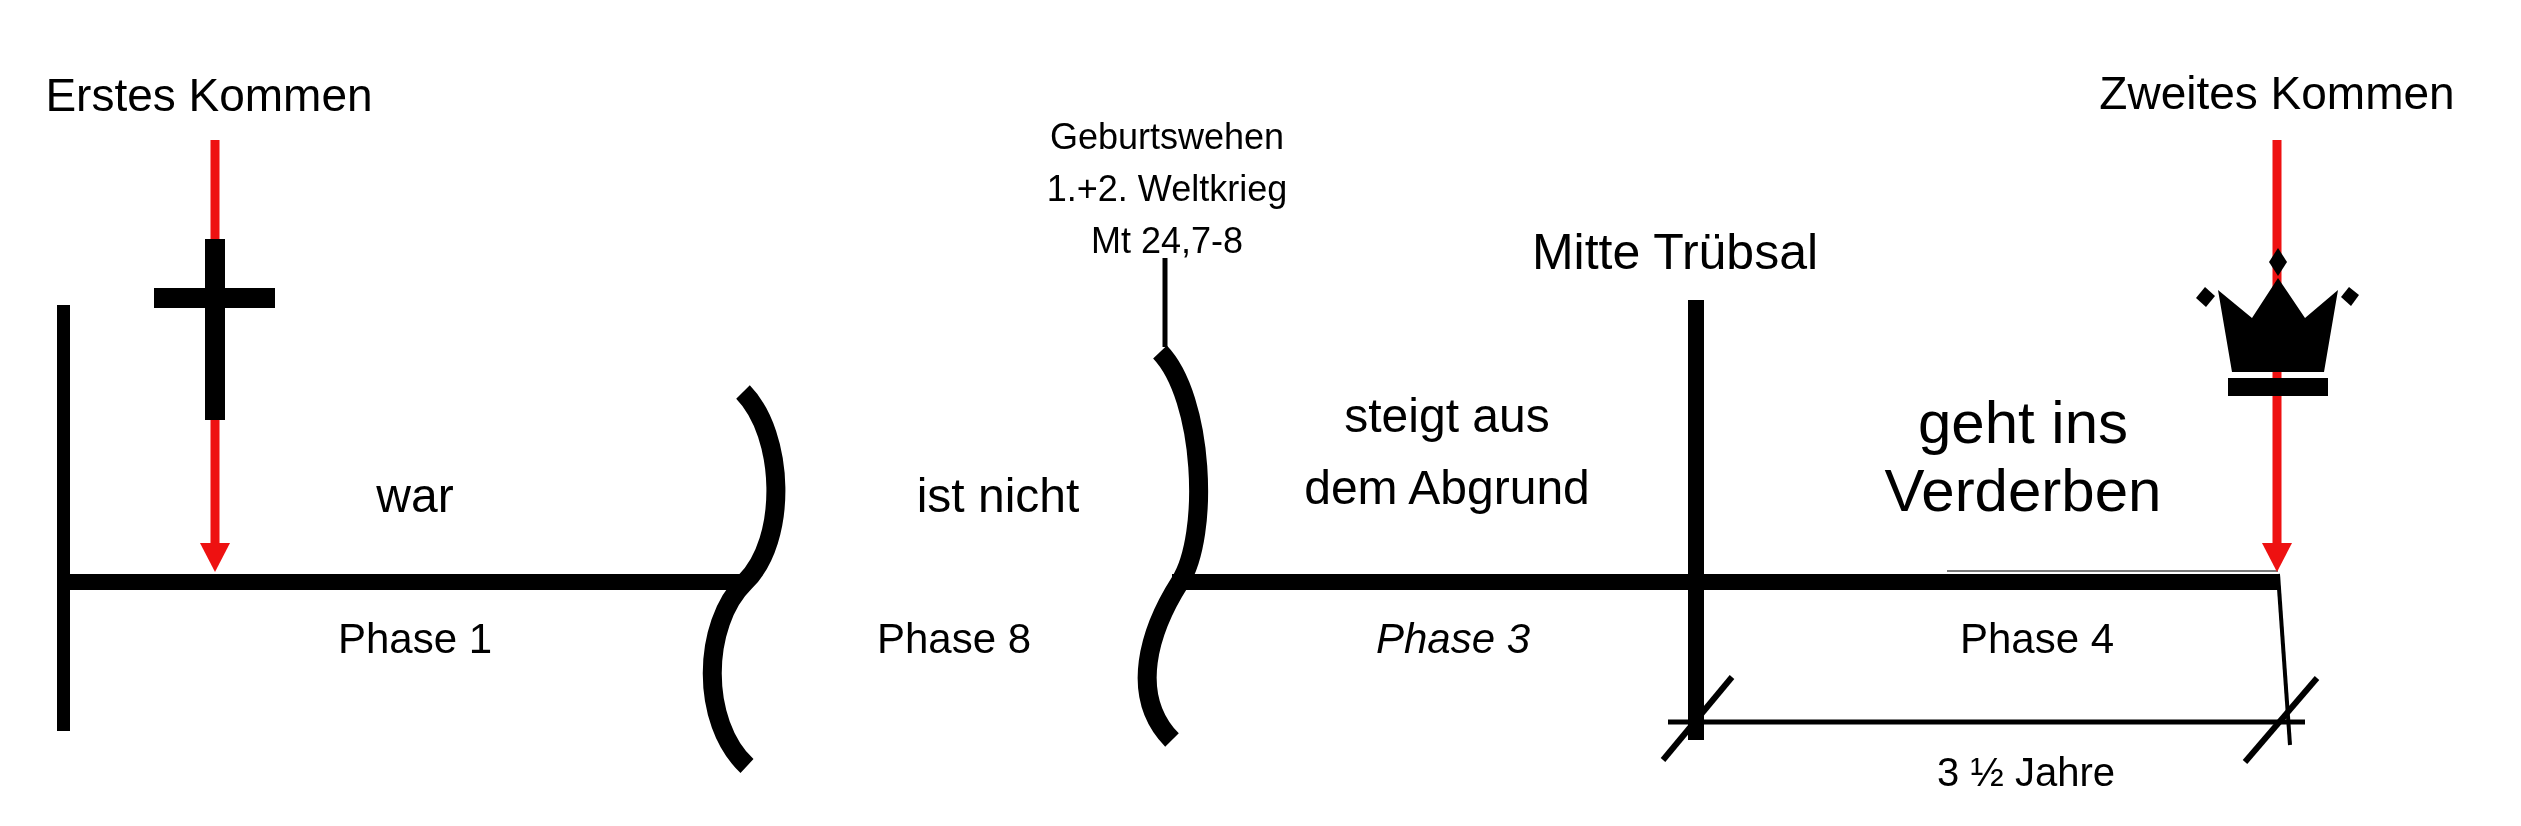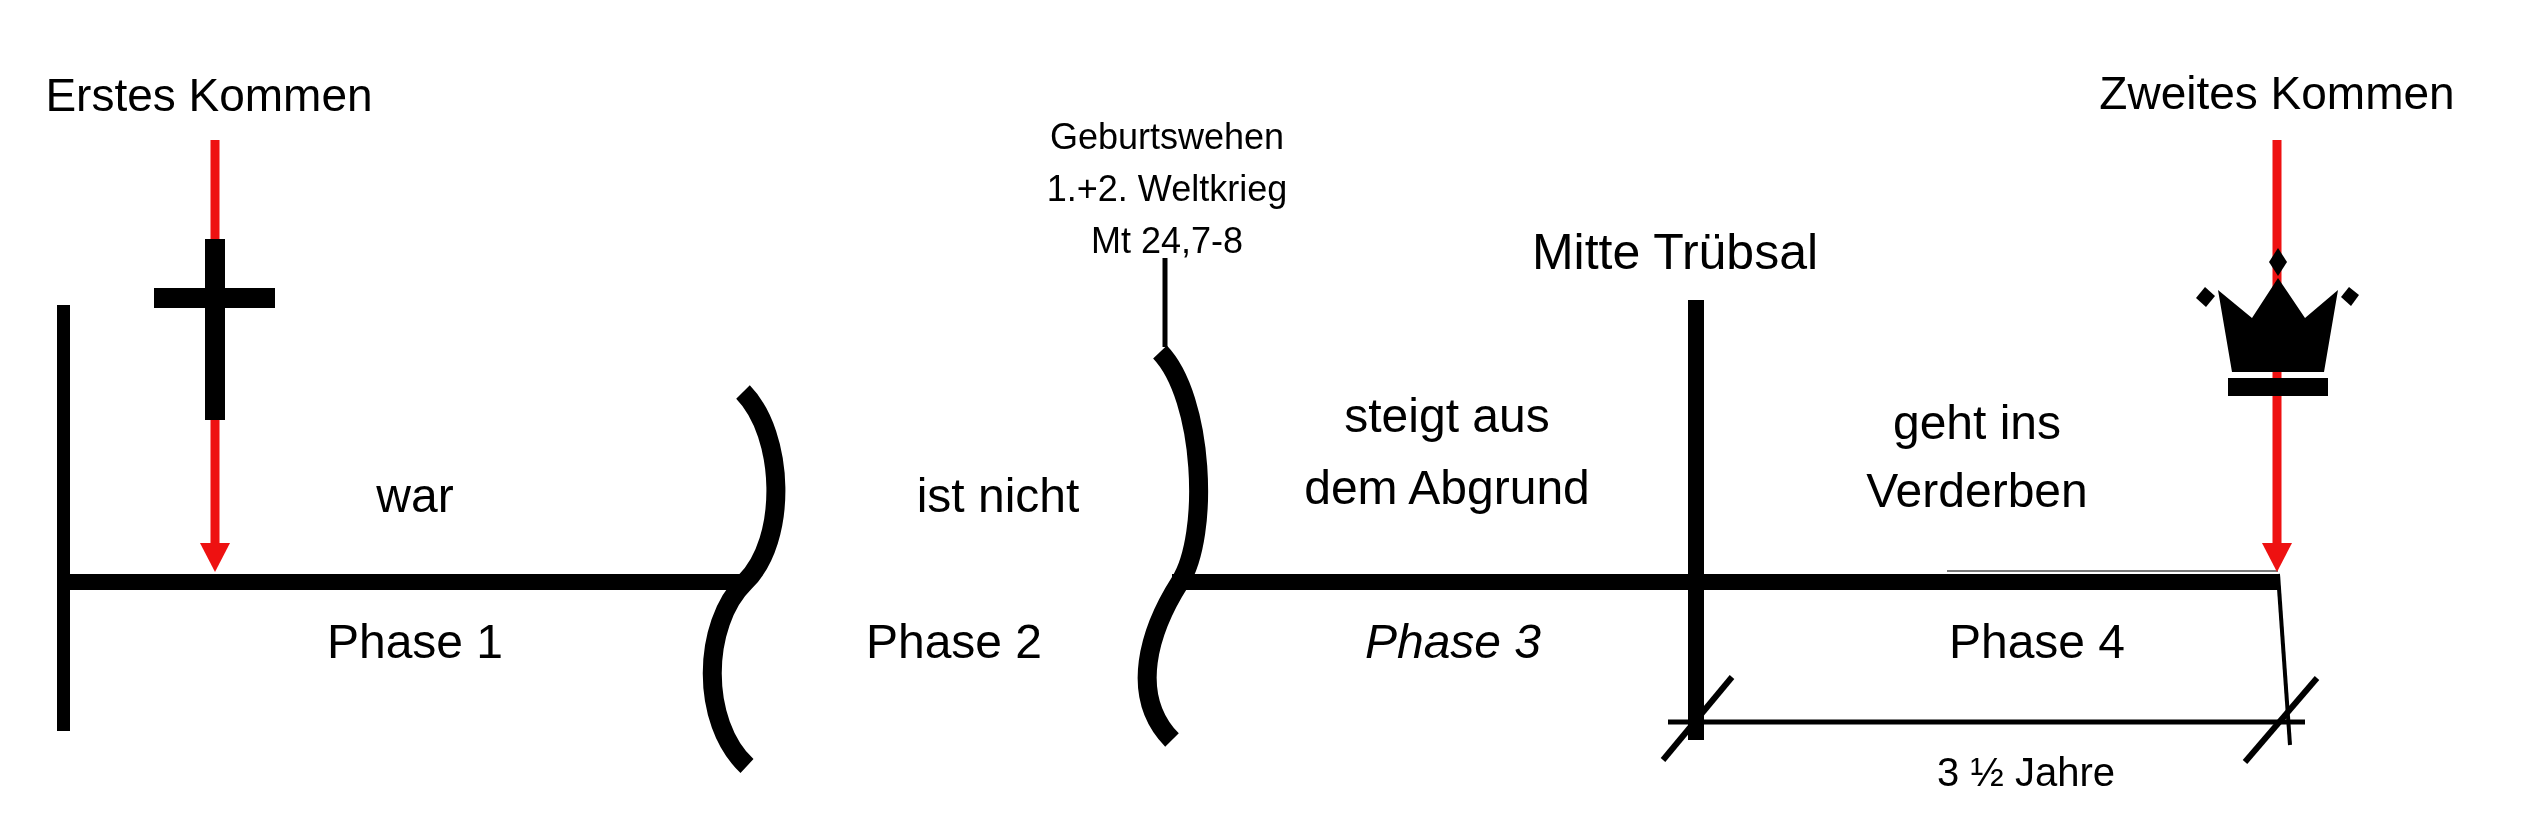--- a/index.html
+++ b/index.html
@@ -16,22 +16,22 @@
     position:absolute;
     transform:translateX(-50%);
     white-space:nowrap;
     text-align:center;
     line-height:1;
     color:var(--ink,#000);
   }
   .title{font-size:46px;}
   .big{font-size:48px;}
   .big2{font-size:48px;line-height:72px;}
-  .big3{font-size:48px;line-height:68px;}
-  .phase{font-size:48px;}
+  .big3{font-size:60px;line-height:68px;margin-left:46px;}
+  .phase{font-size:42px;}
   .anno{font-size:36px;line-height:52px;}
   .mitte{font-size:50px;}
   .dur{font-size:40px;}
 </style>
 </head>
 <body>
 
 <div class="stage">
 
   <svg class="art" viewBox="0 0 2521 826" aria-hidden="true">
@@ -99,19 +99,19 @@
   <div class="txt big2" style="left:1447px;top:380px;">
     <div>steigt aus</div>
     <div>dem Abgrund</div>
   </div>
   <div class="txt big3" style="left:1977px;top:389px;">
     <div>geht ins</div>
     <div>Verderben</div>
   </div>
 
   <div class="txt phase" style="left:415px;top:618px;">Phase 1</div>
-  <div class="txt phase" style="left:954px;top:618px;">Phase 2</div>
+  <div class="txt phase" style="left:954px;top:618px;">Phase 8</div>
   <div class="txt phase" style="left:1453px;top:618px;font-style:italic;">Phase 3</div>
   <div class="txt phase" style="left:2001px;top:618px;margin-left:36px;">Phase 4</div>
 
   <div class="txt dur" style="left:2026px;top:752px;">3 ½ Jahre</div>
 
 </div>
 
 </body></html>

